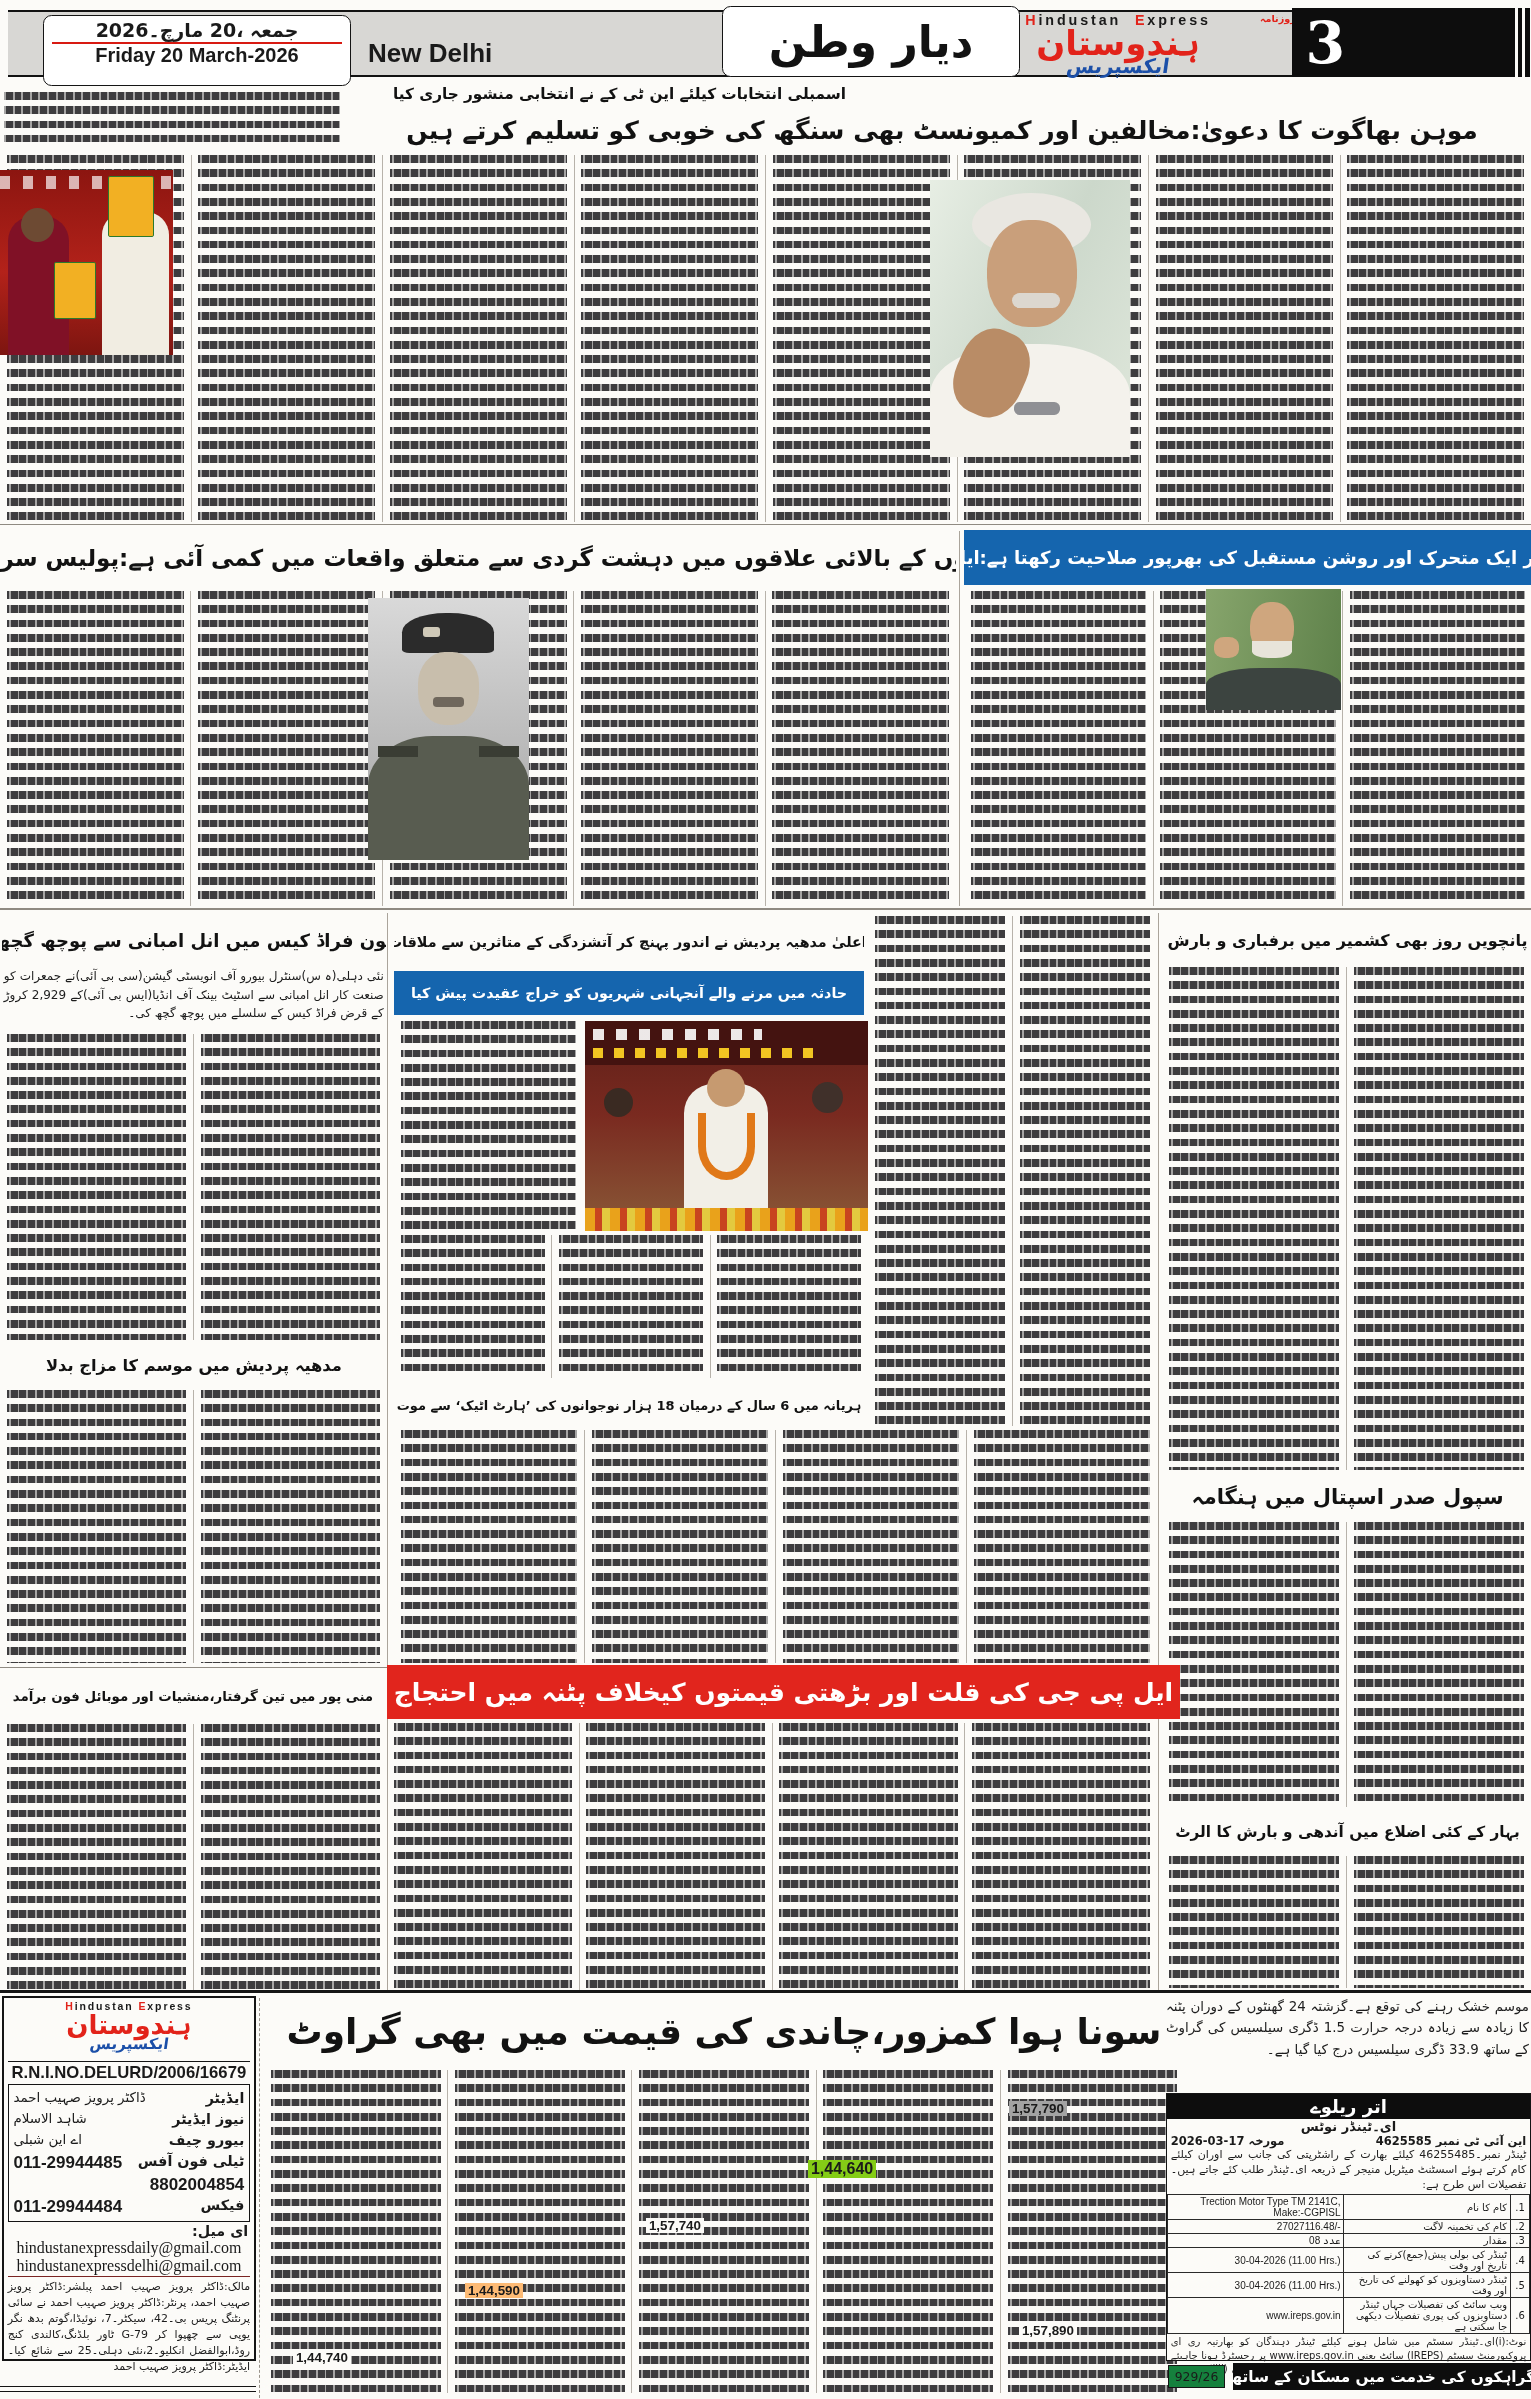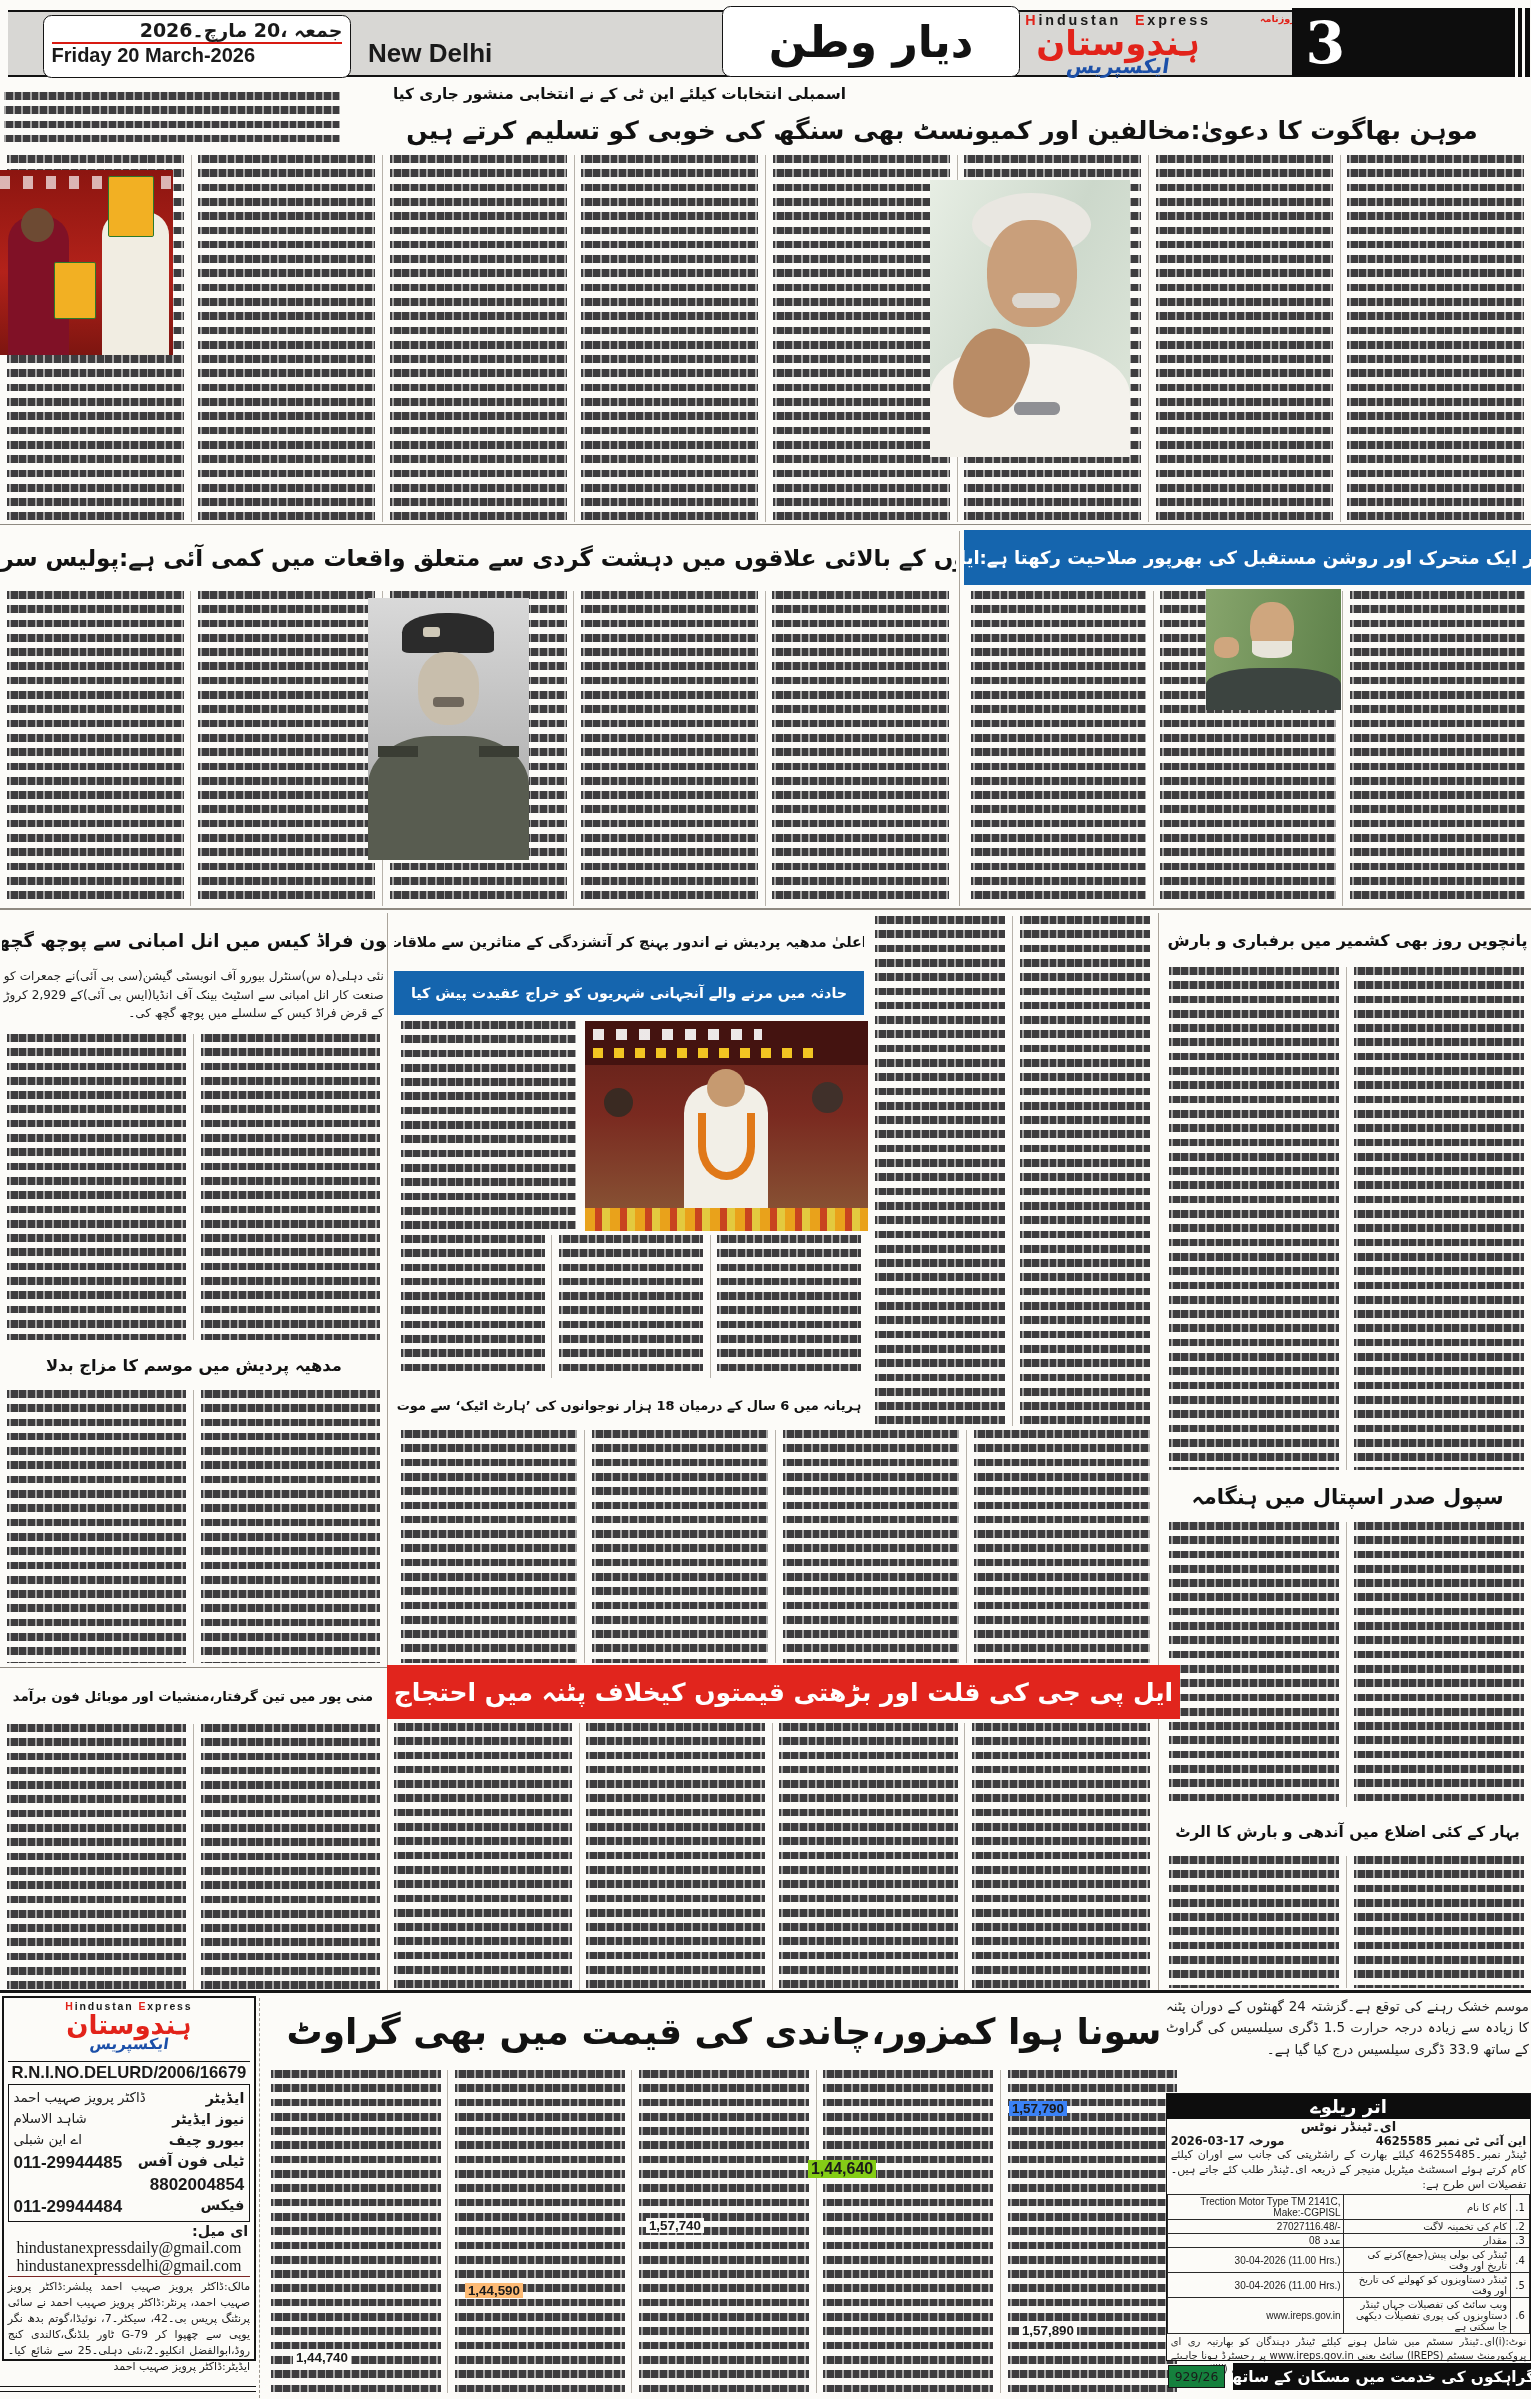--- a/index.html
+++ b/index.html
@@ -33,21 +33,21 @@
   table{border-collapse:collapse}
   td{border:1px solid #2a2a2a;vertical-align:middle}
 </style>
 </head>
 <body>
 
 <div id="page">
 
   <div class="abs" id="mast"></div>
 
-  <div class="abs wbox" style="left:43px;top:15.3px;width:308px;height:63px;z-index:4;padding:2.9px 7.6px;">
+  <div class="abs wbox" style="left:43px;top:15.3px;width:308px;height:71px;z-index:4;padding:2.9px 7.6px;text-align:center">
     <div class="rtl" style="font-weight:bold;font-size:19px;border-bottom:2.9px solid #d81a12;padding-bottom:1px">جمعہ ،20 مارچ۔2026</div>
     <div style="font-weight:bold;font-size:20px;font-family:'Liberation Sans',sans-serif">Friday 20 March-2026</div>
   </div>
 
   <div class="abs" style="left:368px;top:38px;font-weight:bold;font-size:26px;font-family:'Liberation Sans',sans-serif;z-index:4">New Delhi</div>
 
   <div class="abs wbox hl" style="left:722px;top:5.7px;width:298px;height:71px;font-size:44px;z-index:4">دیار وطن</div>
 
   <div class="abs" style="left:946px;top:11.5px;width:344px;height:65px;z-index:4;text-align:center">
     <div style="font-size:14.3px;font-weight:bold;font-family:'Liberation Sans',sans-serif;letter-spacing:2.9px"><span style="color:#e2231a">H</span><span>industan</span>&nbsp;&nbsp;<span style="color:#e2231a">E</span><span>xpress</span></div>
@@ -255,21 +255,21 @@
   <div class="abs" style="left:259px;top:1998px;width:0;height:400px;border-left:1.9px dashed #9a948b"></div>
 
   <div class="abs hl" style="left:264px;top:1998px;width:920px;height:67px;font-size:36px">سونا ہوا کمزور،چاندی کی قیمت میں بھی گراوٹ</div>
   <div class="abs cols" style="left:264px;top:2070px;width:920px;height:323px">
     <div></div>
       <div></div>
       <div></div>
       <div></div>
       <div></div>
   </div>
-  <span class="abs mono-num" style="left:1009px;top:2101px;font-size:13.4px;background:#3b82f6;padding:0 2.9px;z-index:2">1,57,790</span>
+  <span class="abs mono-num" style="left:1009px;top:2101px;font-size:13.4px;background:#a3a3a3;padding:0 2.9px;z-index:2">1,57,790</span>
   <span class="abs mono-num" style="left:808px;top:2160px;font-size:16px;background:#84cc16;padding:0 2.9px;z-index:2">1,44,640</span>
   <span class="abs mono-num" style="left:646px;top:2218px;font-size:13.4px;background:#fcfbf8;padding:0 2.9px;z-index:2">1,57,740</span>
   <span class="abs mono-num" style="left:465px;top:2283px;font-size:13.4px;background:#fdba74;padding:0 2.9px;z-index:2">1,44,590</span>
   <span class="abs mono-num" style="left:1019px;top:2323px;font-size:13.4px;background:#fcfbf8;padding:0 2.9px;z-index:2">1,57,890</span>
   <span class="abs mono-num" style="left:293px;top:2350px;font-size:13.4px;background:#fcfbf8;padding:0 2.9px;z-index:2">1,44,740</span>
 
   <div class="abs par" style="left:1166px;top:1996px;width:363px;height:92px;font-size:13.4px;line-height:1.6">موسم خشک رہنے کی توقع ہے۔گزشتہ 24 گھنٹوں کے دوران پٹنہ کا زیادہ سے زیادہ درجہ حرارت 1.5 ڈگری سیلسیس کی گراوٹ کے ساتھ 33.9 ڈگری سیلسیس درج کیا گیا ہے۔</div>
 
   <div class="abs" style="left:1166px;top:2093px;width:365px;height:268px;border:1.9px solid #141414;background:#fcfbf8;z-index:2">
     <div class="hl" style="height:25px;background:#0d0d0d;color:#fff;font-size:18px">اتر ریلوے</div>

